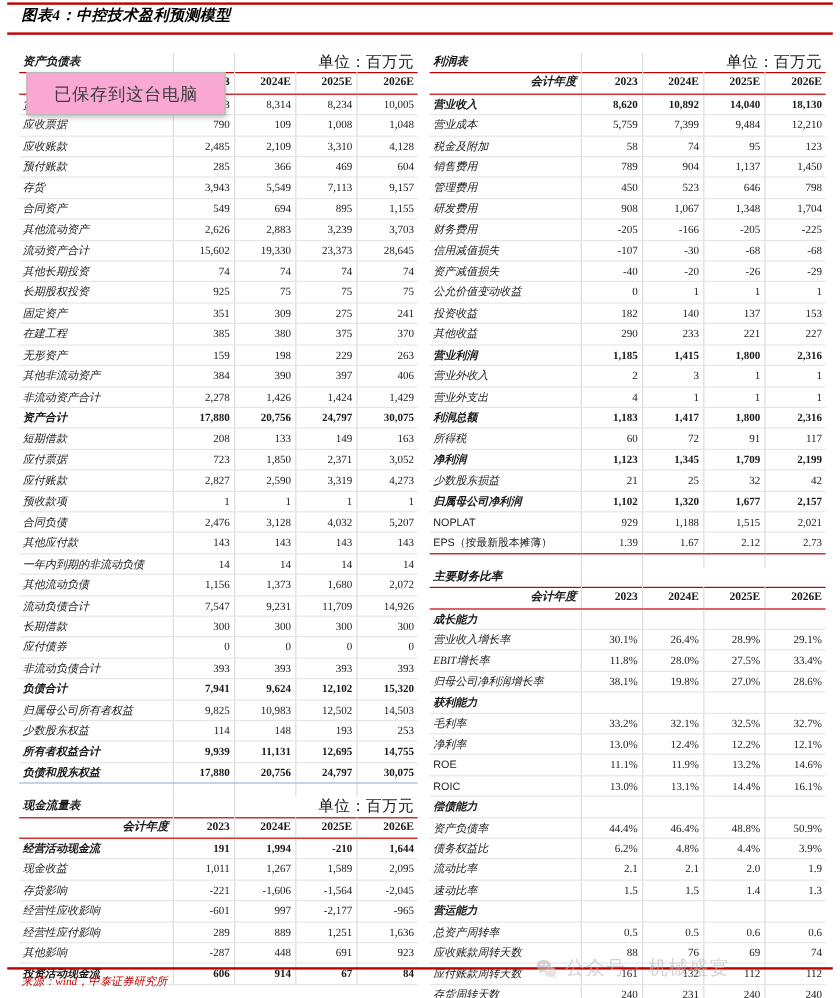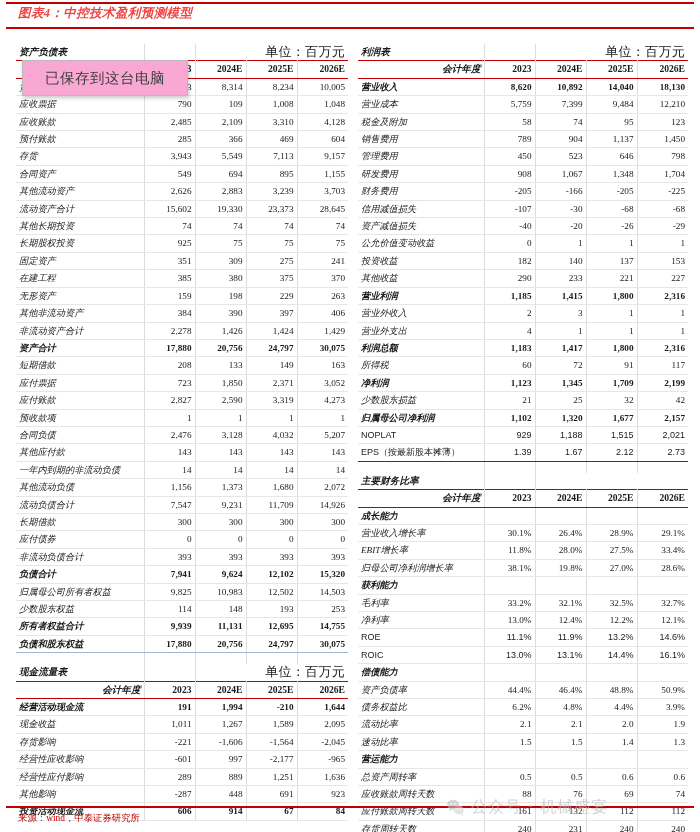--- a/index.html
+++ b/index.html
@@ -10,21 +10,21 @@
     position:relative;overflow:hidden;
     -webkit-font-smoothing:antialiased;
   }
   
   .title-wrap{position:absolute;left:0;top:0;width:700px;height:30px;}
   .title-rule-top{position:absolute;left:6px;top:2px;width:688px;height:2px;background:#c00000;}
   .title-rule-bot{position:absolute;left:6px;top:27px;width:688px;height:2px;background:#c00000;}
   .title-text{
     position:absolute;left:18px;top:5px;
     font-size:12.5px;font-weight:bold;font-style:italic;
-    color:#ef4444;letter-spacing:.4px;white-space:nowrap;
+    color:#000000;letter-spacing:.4px;white-space:nowrap;
   }
   
   .tbl{position:absolute;border-collapse:collapse;table-layout:fixed;font-size:9.2px;color:#1a1a1a;}
   .tbl.left{left:16px;top:44px;width:332px;}
   .tbl.right{left:358px;top:44px;width:330px;}
   .tbl td{
     height:16.4px;line-height:16.4px;padding:0 3px;
     border-bottom:1px solid #e6e6e6;
     overflow:hidden;white-space:nowrap;
   }
@@ -43,36 +43,36 @@
     border-top:1.6px solid #c00000;border-bottom:1.6px solid #c00000;
   }
   tr.head td.lbl{text-align:right;font-style:italic;}
   tr.b td{font-weight:bold;font-style:italic;}
   tr.b td.num{font-style:normal;}
   tr.blank td{border-bottom:none;height:11px;line-height:11px;}
   tr.redline td{border-bottom:1.6px solid #c00000;}
   tr.blueline td{border-bottom:1.3px solid #9db8d2;}
   td.lbl.it{font-style:italic;}
   td.lbl.rom{font-style:normal;font-family:"Liberation Sans",sans-serif;font-size:9px;}
-  td.num.rom{font-family:Liberation Sans, sans-serif;font-size:9px;}
+  td.num.rom{font-family:Liberation Serif, serif;font-size:9px;}
   
   .toast{
     position:absolute;left:22px;top:60px;width:164px;height:34px;
     background:#f9a8d4;border:1px solid #b9b9b9;
     box-shadow:1px 2px 4px rgba(0,0,0,.22);
     font-family:"DejaVu Sans","Liberation Sans",sans-serif;
     font-size:14.5px;color:#3d3d3d;
     display:flex;align-items:center;justify-content:center;
     letter-spacing:.5px;z-index:40;
   }
   
   .foot-rule{position:absolute;left:6px;top:806px;width:688px;height:1.6px;background:#c00000;}
   .foot-text{
     position:absolute;left:18px;top:812px;
-    font-size:9.4px;color:#c00000;white-space:nowrap;
+    font-size:9.4px;color:#c00000;font-style:italic;white-space:nowrap;
   }
   
   .wm{
     position:absolute;left:446px;top:797px;
     display:flex;align-items:center;gap:6px;
     z-index:30;opacity:.62;
   }
   .wm-text{font-family:"DejaVu Sans","Liberation Sans",sans-serif;font-size:16px;color:#b8b8b8;letter-spacing:1px;white-space:nowrap;}
   .wm-icon{width:19px;height:19px;flex:0 0 auto;}
 </style>

